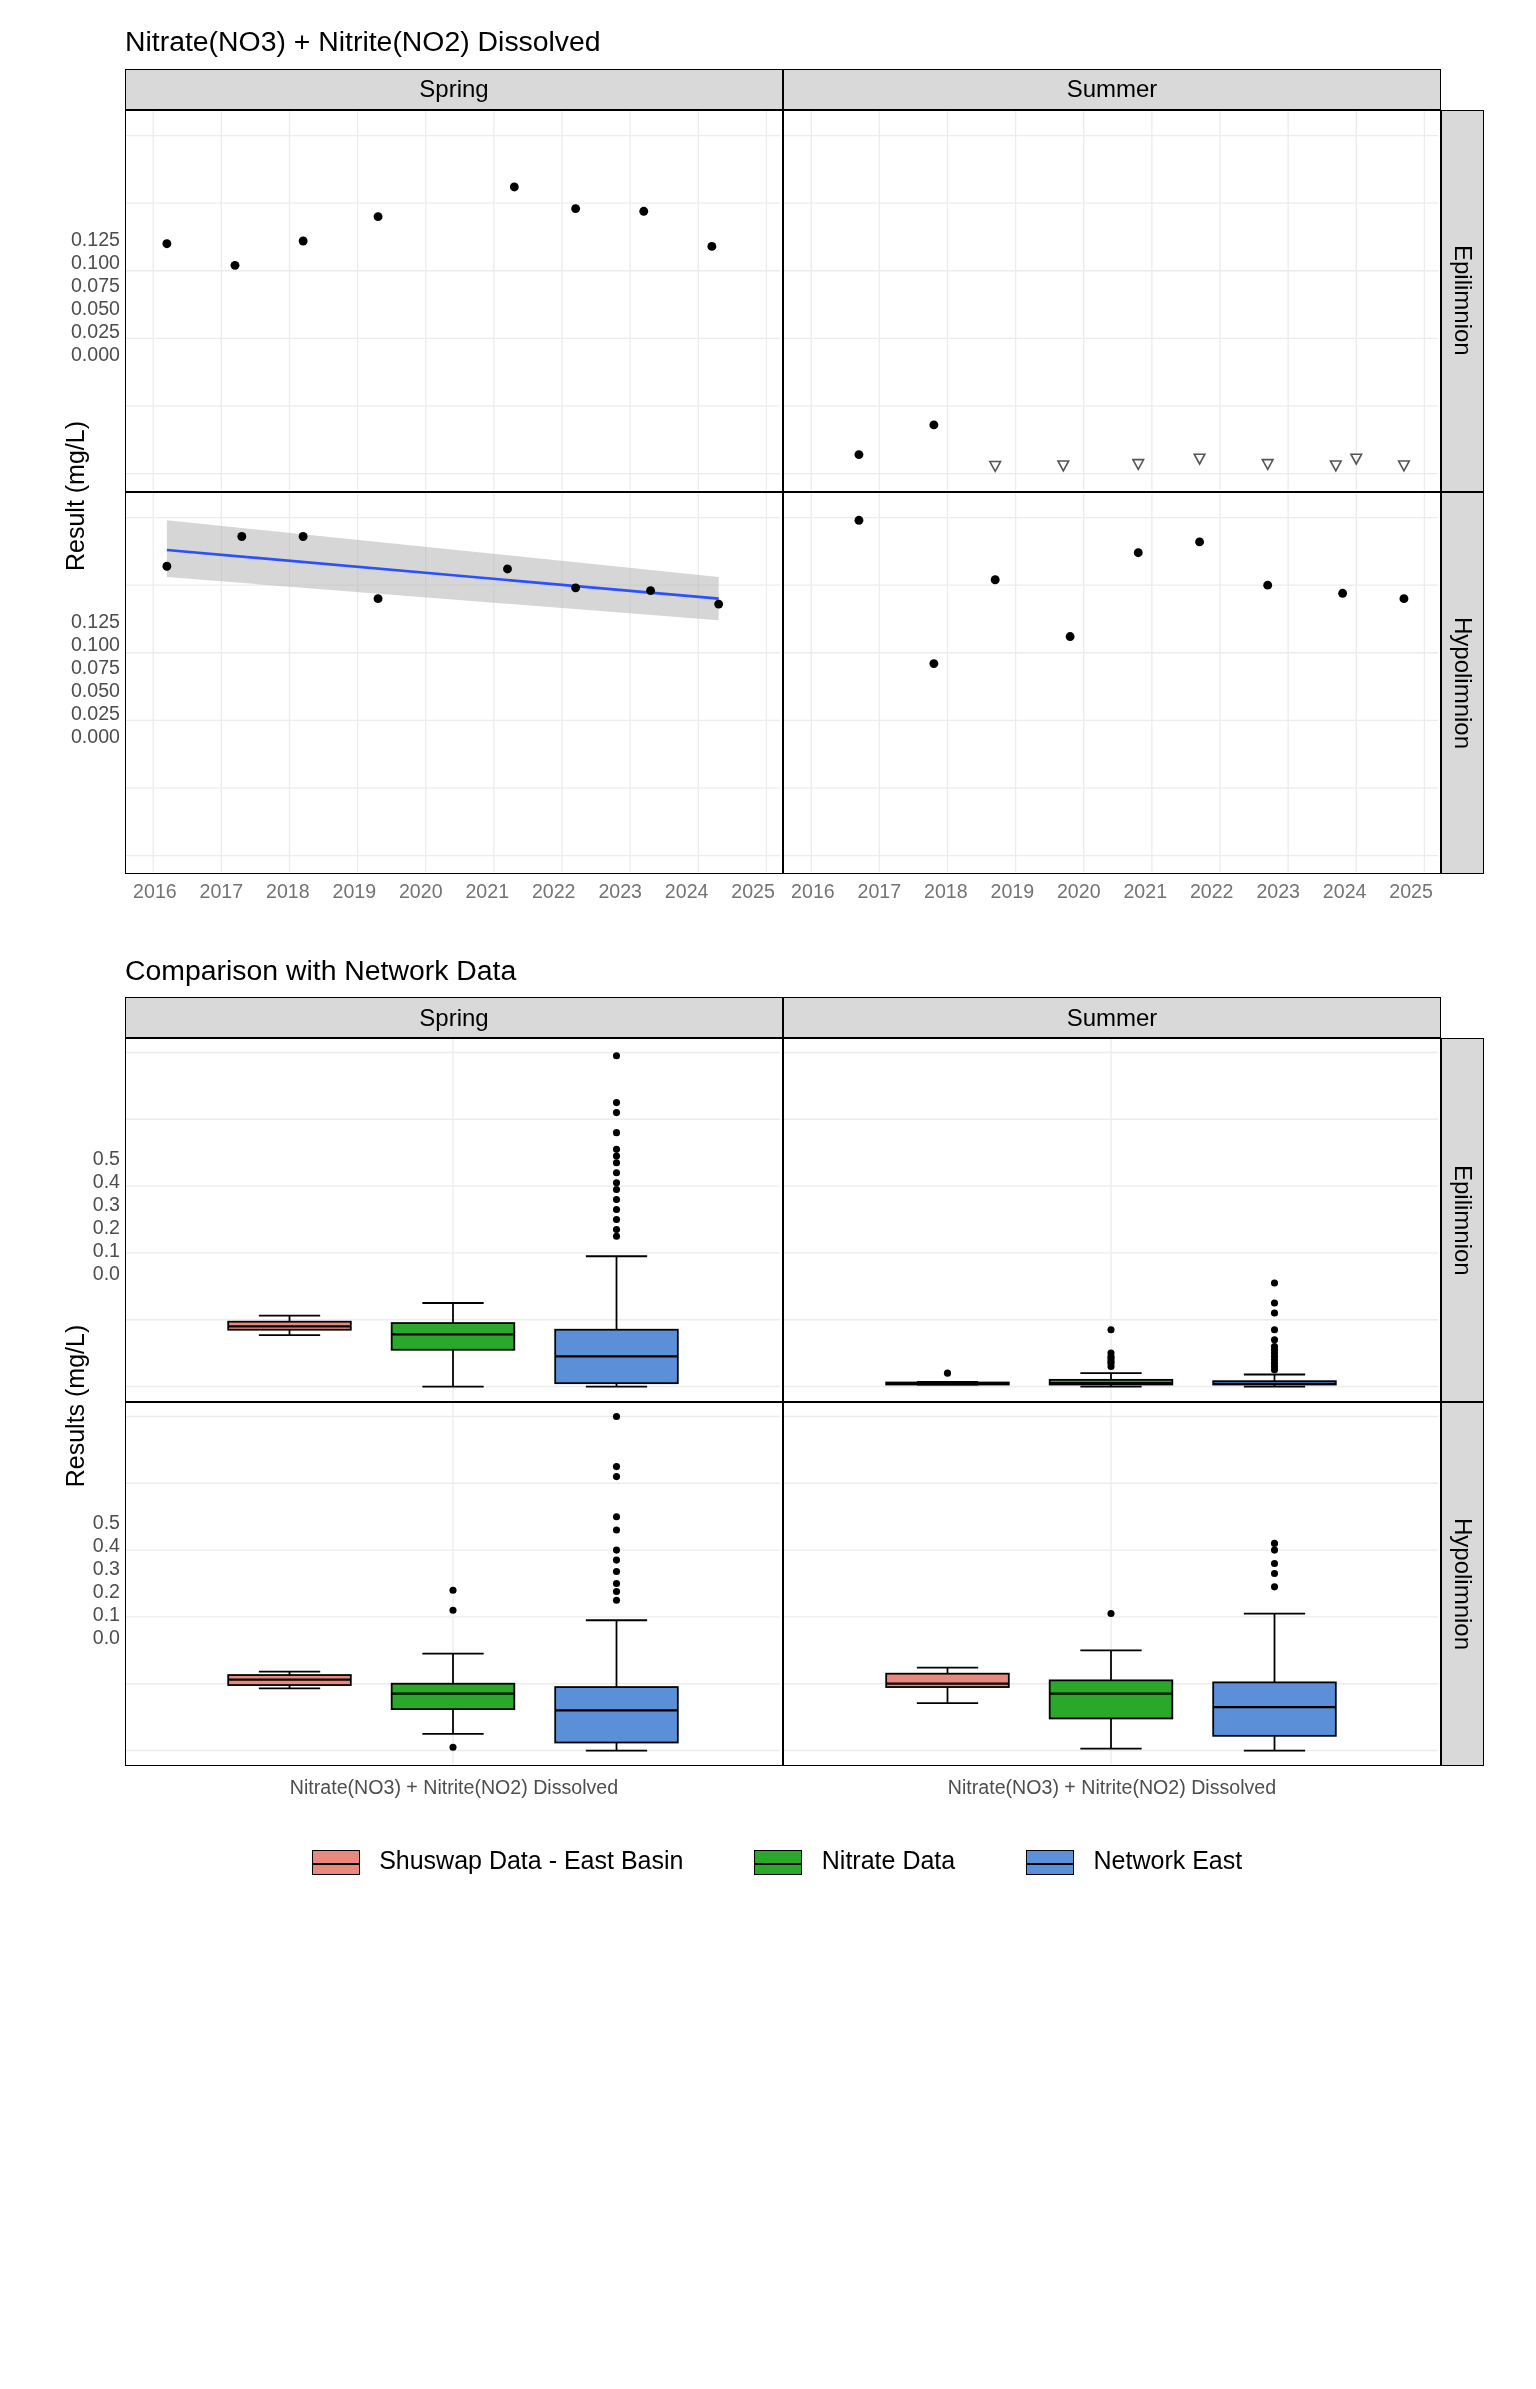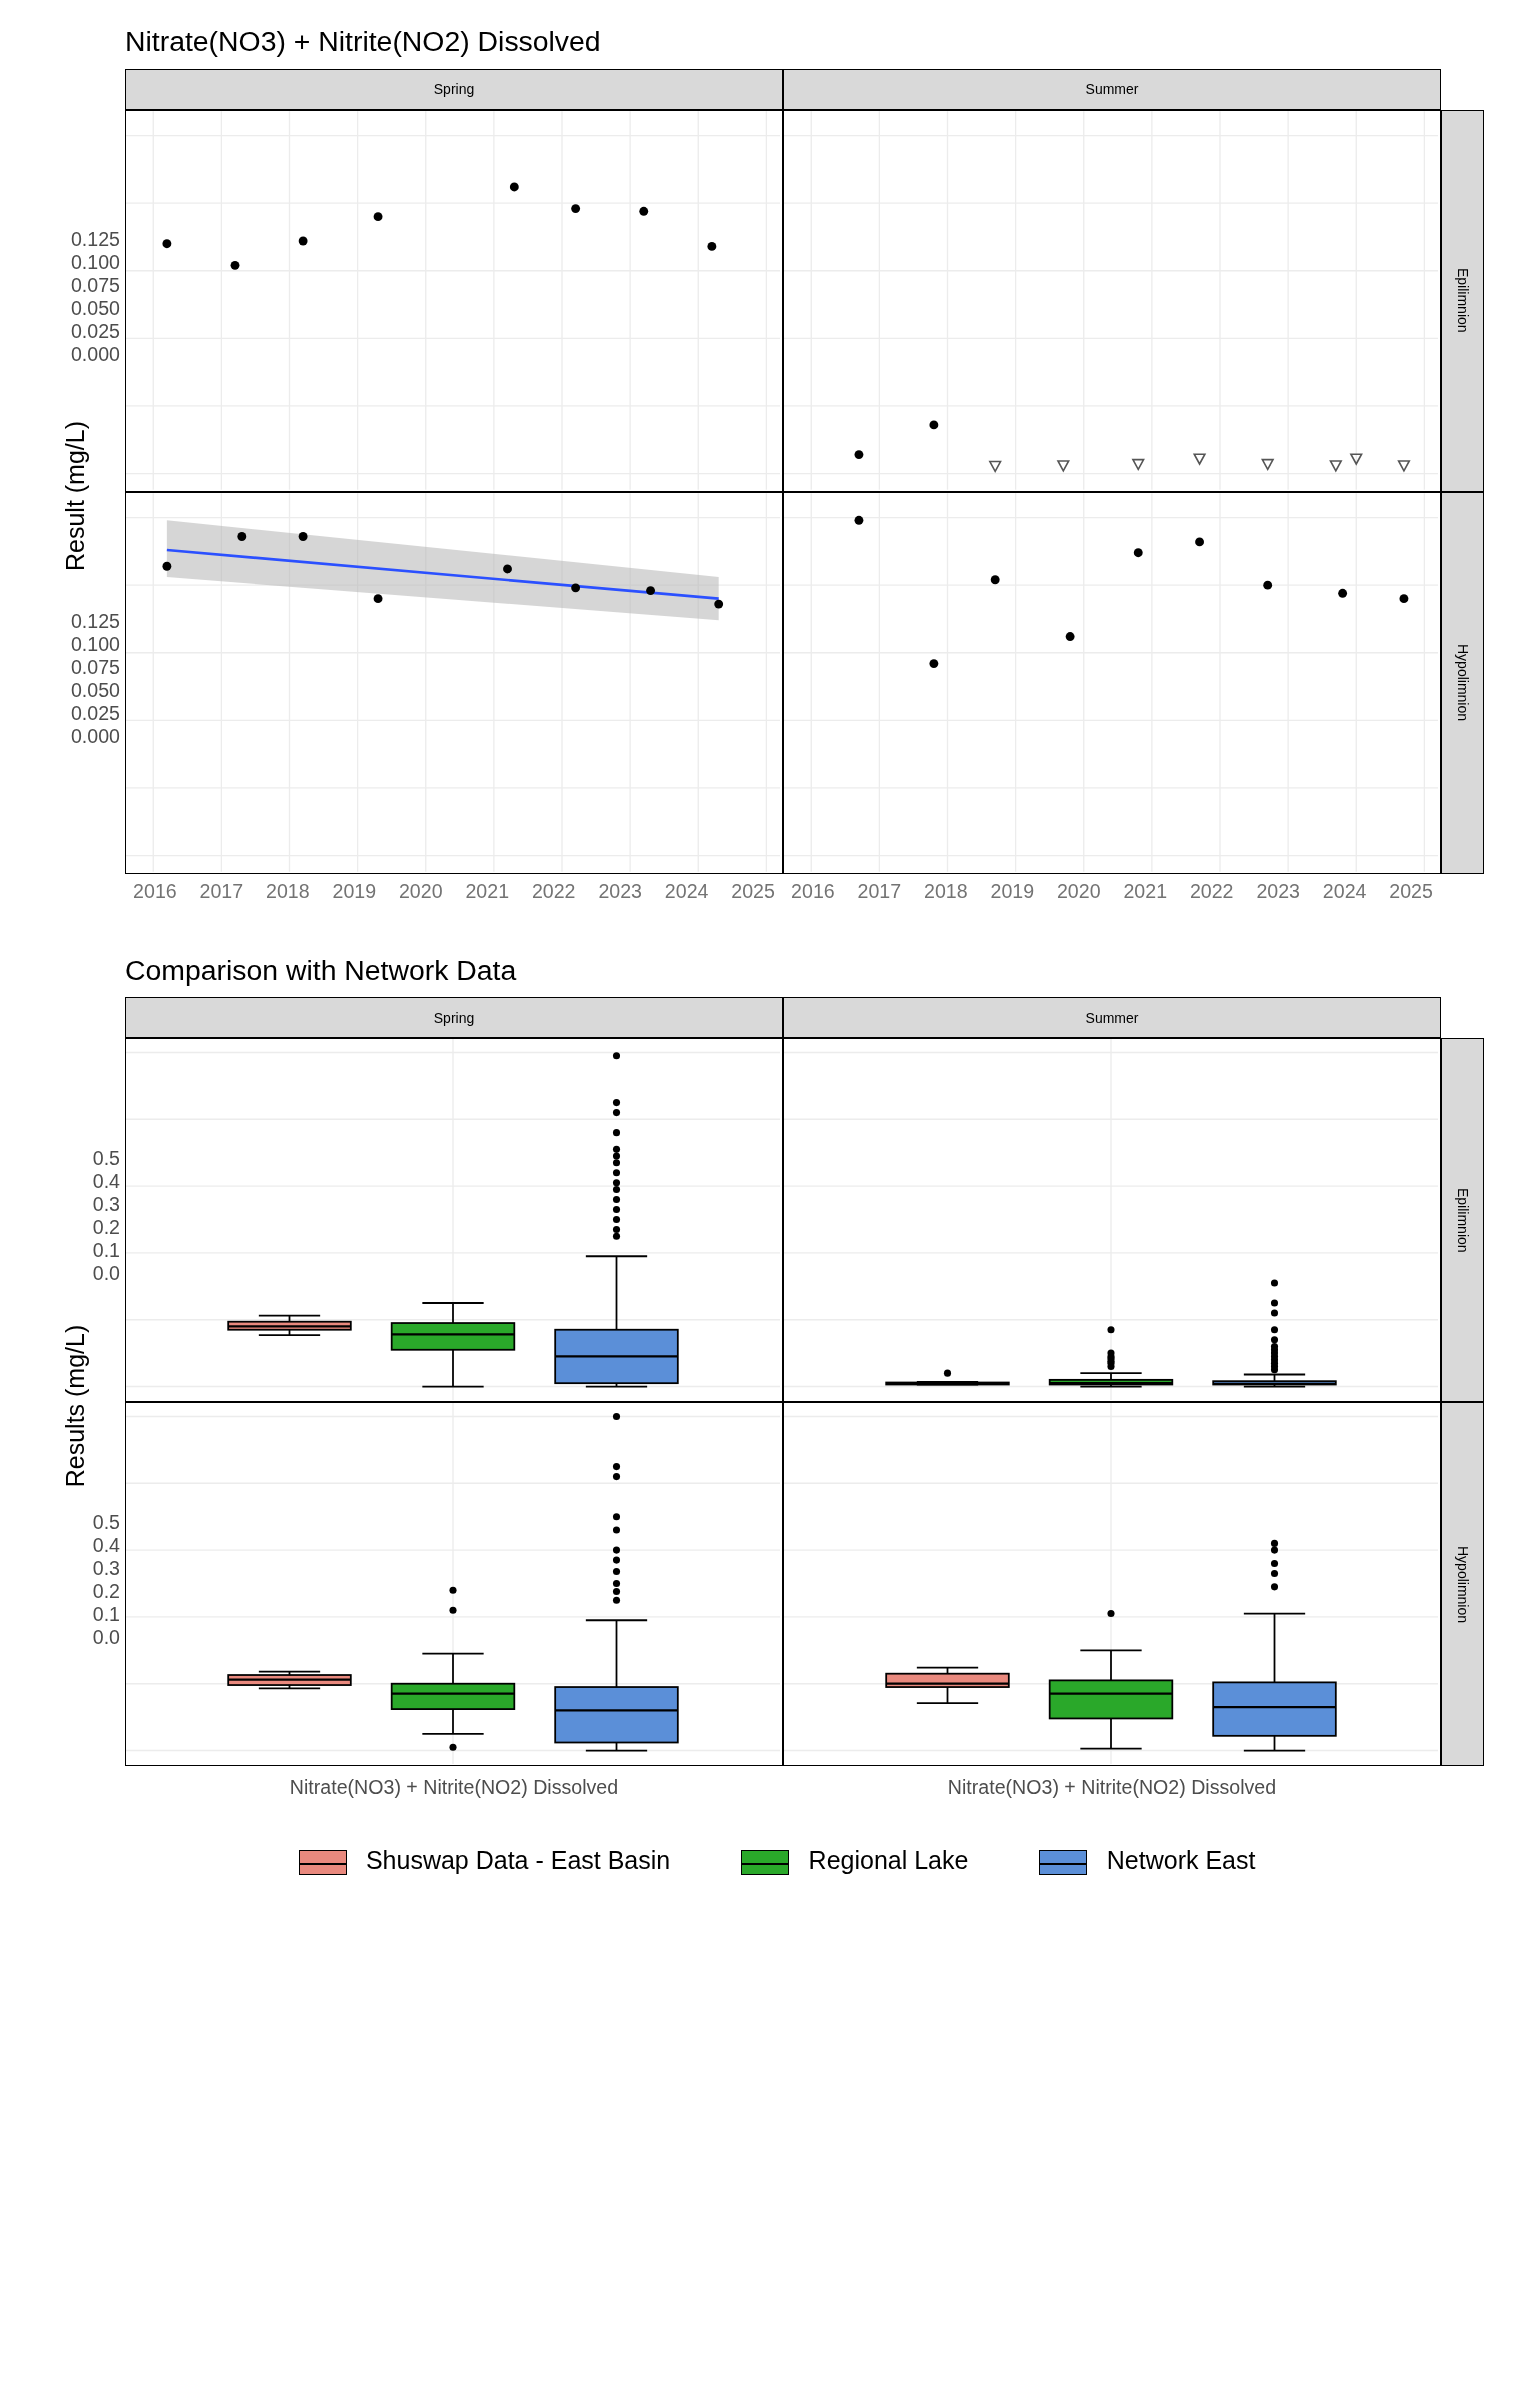--- a/index.html
+++ b/index.html
@@ -1,19 +1,19 @@
 <!DOCTYPE html>
 <html style="font-size:14.2px"><head>
 <meta charset="utf-8">
 <style>
   body{margin:0;background:#fff;font-family:Arial,Helvetica,sans-serif;color:#000}
   .page{width:1536px;margin:0 auto;padding:18px 9px}
   h2.title{font-weight:400;font-size:28.4px;margin:7.1px 0 10.7px 116px}
   .grid{display:grid;gap:0}
-  .strip{background:#d9d9d9;border:1.8px solid #000;display:flex;align-items:center;justify-content:center;font-size:14px}
+  .strip{background:#d9d9d9;border:1.8px solid #000;display:flex;align-items:center;justify-content:center;font-size:24px}
   .strip.vert{writing-mode:vertical-rl}
   .panel{position:relative;background:#fff;border:1.8px solid #000}
   .panel svg{display:block}
   .y-label{position:absolute;left:-96px;top:50%;transform:translate(-50%,-50%) rotate(-90deg);font-size:25px;white-space:nowrap}
   .gridline{stroke:#ececec;stroke-width:1.5}
   .pt{fill:#000}
   .open{fill:none;stroke:#555;stroke-width:1.8}
   .trend{stroke:#2b50ff;stroke-width:3;fill:none}
   .band{fill:#b5b5b5;opacity:.55}
   .box{stroke:#000;stroke-width:2}
@@ -412,21 +412,21 @@
     </div>
   </div>
 
   <div class="legend" style="margin-top:80px">
     <div>
       <span class="swatch" style="background:#e9897e"></span>
       <span>Shuswap Data - East Basin</span>
     </div>
     <div>
       <span class="swatch" style="background:#2aa82a"></span>
-      <span>Regional Lake</span>
+      <span>Nitrate Data</span>
     </div>
     <div>
       <span class="swatch" style="background:#5b8fd8"></span>
       <span>Network East</span>
     </div>
   </div>
 
 </div>
 
 

